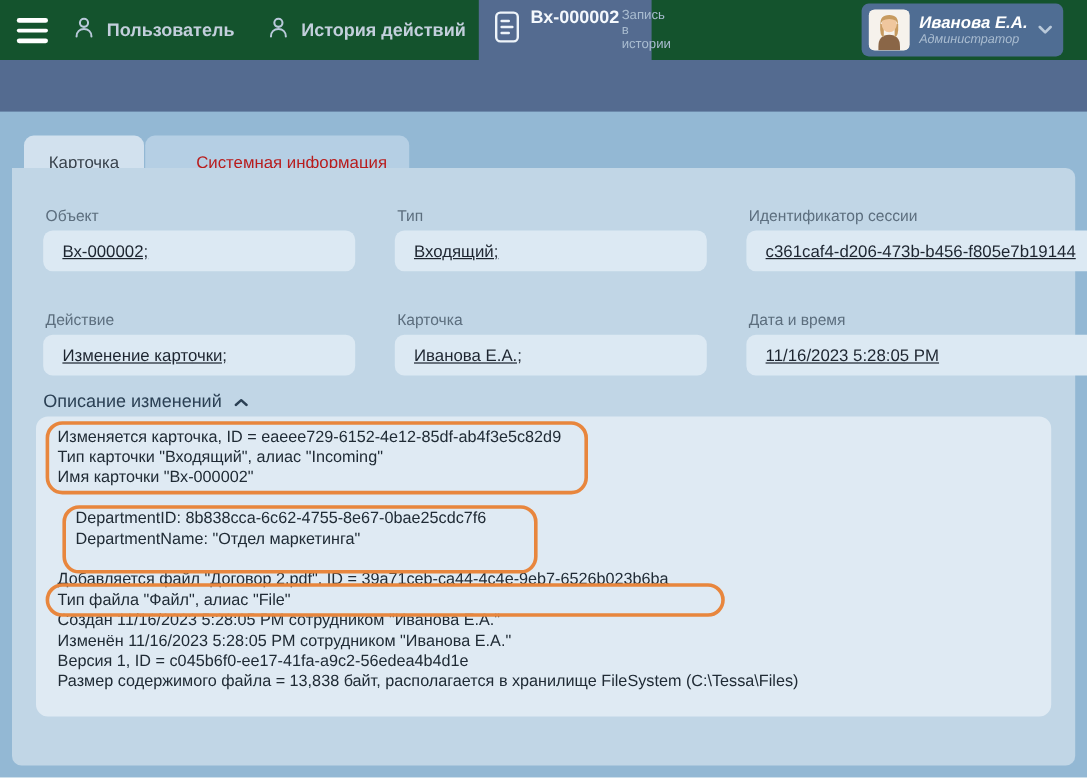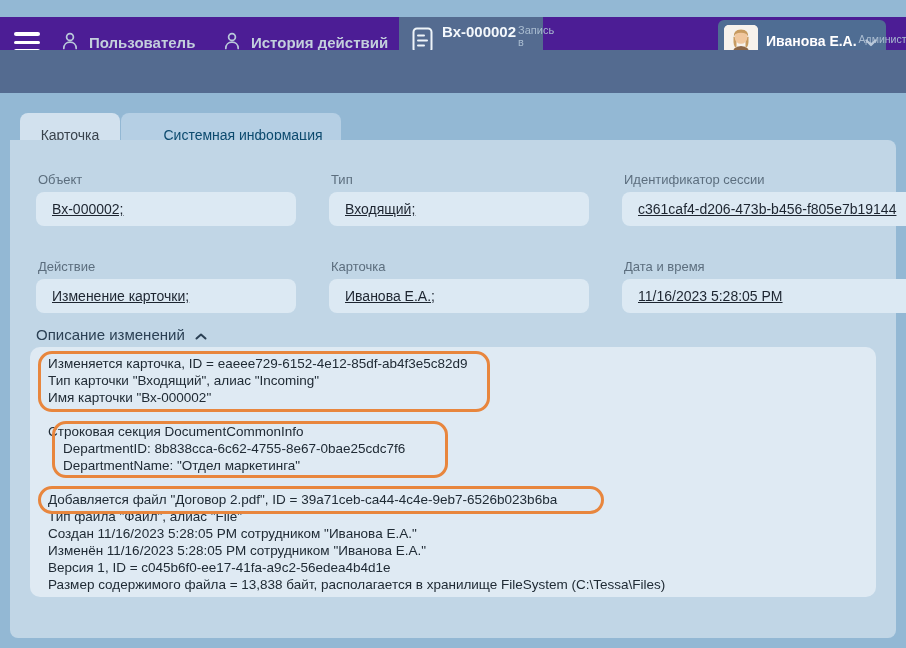--- a/index.html
+++ b/index.html
@@ -2,48 +2,48 @@
 <html><head>
 <meta charset="utf-8">
 <style>
   html,body{margin:0;padding:0;}
   .screen{
     position:relative;width:906px;height:648px;overflow:hidden;
     background:#93b8d4;font-family:"Liberation Sans",sans-serif;
     -webkit-font-smoothing:antialiased;
   }
   
-  .topbar{position:absolute;left:0;top:17px;width:906px;height:50px;background:#4c1d95;}
+  .topbar{position:absolute;left:0;top:0;width:906px;height:50px;background:#14532d;}
   .hamburger{position:absolute;left:14px;top:15px;width:26px;cursor:pointer;}
   .hamburger .bar{height:3.5px;background:#ffffff;border-radius:2px;margin-bottom:5px;}
   .hamburger .bar:last-child{margin-bottom:0;}
   .menu-tab{position:absolute;top:0;height:50px;display:flex;align-items:center;gap:9px;
     color:#c3cfdc;font-size:15px;font-weight:600;cursor:pointer;}
   .menu-tab.t1{left:60px;}
   .menu-tab.t2{left:222px;}
   .active-top-tab{position:absolute;left:399px;top:0;width:144px;height:50px;background:#546b90;
     display:flex;align-items:center;gap:9px;padding-left:13px;box-sizing:border-box;cursor:pointer;}
   .att-text{display:flex;gap:2px;}
   .att-title{font-size:15px;font-weight:700;color:#f4f8fc;line-height:1.1;}
   .att-sub{font-size:11px;color:#a9bcd0;line-height:1.1;}
   .user-badge{position:absolute;left:718px;top:3px;width:168px;height:44px;background:#4f6d93;
     border-radius:6px;display:flex;align-items:center;padding:0 9px 0 6px;box-sizing:border-box;gap:8px;cursor:pointer;}
   .avatar{width:34px;height:34px;border-radius:5px;overflow:hidden;flex:0 0 auto;background:#f6f2ec;}
-  .ub-text{display:flex;flex-direction:row;gap:2px;min-width:0;}
+  .ub-text{display:flex;flex-direction:column;gap:2px;min-width:0;font-style:italic;}
   .ub-name{font-size:14px;font-weight:700;color:#ffffff;line-height:1.1;white-space:nowrap;}
   .ub-role{font-size:10.5px;color:#a9bcd0;line-height:1.1;}
   .ub-chevron{margin-left:auto;}
   
   .strip{position:absolute;left:0;top:50px;width:906px;height:43px;background:#546b90;}
   
   .content-tabs{position:absolute;left:20px;top:113px;display:flex;gap:1px;}
   .ctab{height:44px;display:flex;align-items:center;justify-content:center;
     border-radius:8px 8px 0 0;font-size:14px;cursor:pointer;}
   .ctab.active{background:#d2e1ee;color:#39434d;width:100px;}
-  .ctab.inactive{background:#b5cfe4;color:#0c4a6e;width:196px;padding-left:24px;}
+  .ctab.inactive{background:#b5cfe4;color:#b91c1c;width:196px;padding-left:24px;}
   
   .panel{position:absolute;left:10px;top:140px;width:886px;height:498px;
     background:#c1d6e6;border-radius:0 8px 8px 8px;}
   .fields{position:absolute;left:26px;top:32px;width:848px;display:grid;
     grid-template-columns:260px 260px 300px;column-gap:14px;row-gap:21px;gap:33px;}
   .field-label{font-size:13px;color:#5c6e7e;margin:0 0 5px 2px;}
   .field-input{height:34px;background:#dce9f3;border-radius:8px;display:flex;align-items:center;
     padding-left:16px;font-size:14px;color:#1d2530;box-sizing:border-box;
     white-space:nowrap;overflow:hidden;cursor:text;text-decoration:underline;}
   .section-header{position:absolute;left:26px;top:186px;display:flex;align-items:center;gap:10px;
@@ -174,21 +174,20 @@
           <path d="M1.5 5.5 L6 1.5 L10.5 5.5"></path>
         </svg>
       </span>
     </div>
 
     <div class="desc">
       <div class="desc-line">Изменяется карточка, ID = eaeee729-6152-4e12-85df-ab4f3e5c82d9</div>
       <div class="desc-line">Тип карточки "Входящий", алиас "Incoming"</div>
       <div class="desc-line">Имя карточки "Вх-000002"</div>
       <div class="desc-line"></div>
-      <div class="desc-line">Строковая секция DocumentCommonInfo</div>
       <div class="desc-line">    DepartmentID: 8b838cca-6c62-4755-8e67-0bae25cdc7f6</div>
       <div class="desc-line">    DepartmentName: "Отдел маркетинга"</div>
       <div class="desc-line"></div>
       <div class="desc-line">Добавляется файл "Договор 2.pdf", ID = 39a71ceb-ca44-4c4e-9eb7-6526b023b6ba</div>
       <div class="desc-line">Тип файла "Файл", алиас "File"</div>
       <div class="desc-line">Создан 11/16/2023 5:28:05 PM сотрудником "Иванова Е.А."</div>
       <div class="desc-line">Изменён 11/16/2023 5:28:05 PM сотрудником "Иванова Е.А."</div>
       <div class="desc-line">Версия 1, ID = c045b6f0-ee17-41fa-a9c2-56edea4b4d1e</div>
       <div class="desc-line">Размер содержимого файла = 13,838 байт, располагается в хранилище FileSystem (C:\Tessa\Files)</div>
       <div class="hl hl1"></div>

